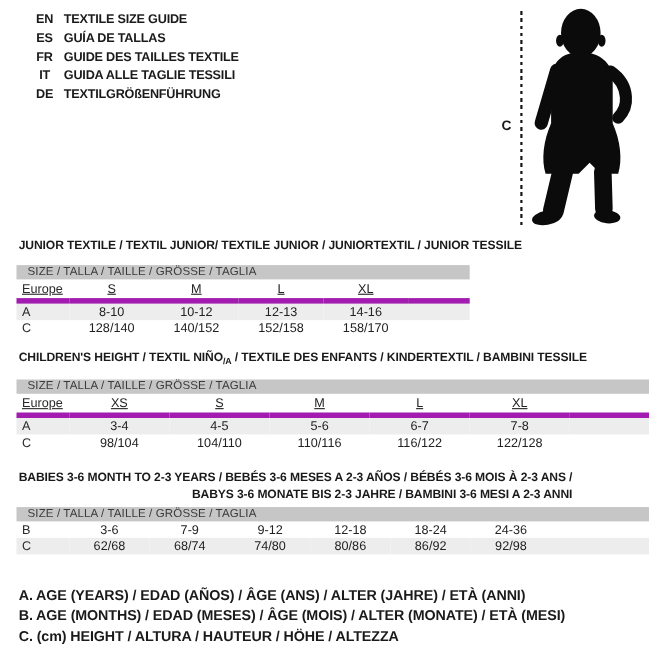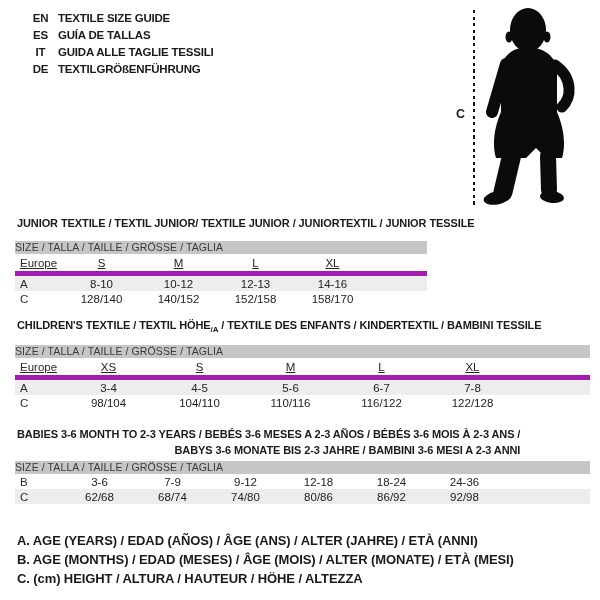--- a/index.html
+++ b/index.html
@@ -20,21 +20,21 @@
   }
   .c-label{position:absolute;left:456px;top:107px;font-weight:bold;font-size:12.5px;}
   
   .tbl-title{position:absolute;left:17px;font-weight:bold;font-size:11px;letter-spacing:-0.1px;white-space:nowrap;text-align:right;}
   .tbl-title sub{font-size:8px;}
   .title-line{height:16px;line-height:16px;}
   
   .tblwrap{position:absolute;left:15px;}
   .size-bar{
     height:13px;line-height:13px;background:#c6c6c6;color:#3a3a3a;
-    font-size:10.5px;padding-left:0;letter-spacing:0.1px;
+    font-size:10.5px;padding-left:10px;letter-spacing:0.1px;
   }
   table{border-collapse:collapse;table-layout:fixed;}
   td{font-size:11.5px;text-align:center;height:15px;padding:0;color:#222;}
   td.lbl{text-align:left;padding-left:5px;color:#2a2a2a;}
   tr.r-europe td{height:17px;border-bottom:5px solid #a21caf;text-decoration:underline;}
   tr.r-shade td{background:#ededed;}
   tr.r-europe td.lbl{font-size:11.5px;}
   #junior-table{width:412px;}
   #children-table,#babies-table{width:575px;}
   
@@ -47,20 +47,24 @@
 <div id="canvas">
 
   <div class="lang-block">
     <div class="lang-row">
       <span class="lang-code">EN</span>
       <span class="lang-title">TEXTILE SIZE GUIDE</span>
     </div>
     <div class="lang-row">
       <span class="lang-code">ES</span>
       <span class="lang-title">GUÍA DE TALLAS</span>
+    </div>
+    <div class="lang-row">
+      <span class="lang-code">FR</span>
+      <span class="lang-title">GUIDE DES TAILLES TEXTILE</span>
     </div>
     <div class="lang-row">
       <span class="lang-code">IT</span>
       <span class="lang-title">GUIDA ALLE TAGLIE TESSILI</span>
     </div>
     <div class="lang-row">
       <span class="lang-code">DE</span>
       <span class="lang-title">TEXTILGRÖßENFÜHRUNG</span>
     </div>
   </div>
@@ -116,21 +120,21 @@
         <td>128/140</td>
         <td>140/152</td>
         <td>152/158</td>
         <td>158/170</td>
         <td></td>
       </tr>
     </tbody>
       </table>
   </div>
 
-  <div class="tbl-title" style="top:319px;"><span>CHILDREN'S TEXTILE / TEXTIL HÖHE</span><sub>/A</sub><span> / TEXTILE DES ENFANTS / KINDERTEXTIL / BAMBINI TESSILE</span></div>
+  <div class="tbl-title" style="top:319px;"><span>CHILDREN'S HEIGHT / TEXTIL NIÑO</span><sub>/A</sub><span> / TEXTILE DES ENFANTS / KINDERTEXTIL / BAMBINI TESSILE</span></div>
   <div class="tblwrap" style="top:345px;width:575px;">
     <div class="size-bar">SIZE / TALLA / TAILLE / GRÖSSE / TAGLIA</div>
     <table id="children-table">
       <colgroup>
           <col style="width:48px">
           <col style="width:91px">
           <col style="width:91px">
           <col style="width:91px">
           <col style="width:91px">
           <col style="width:91px">

